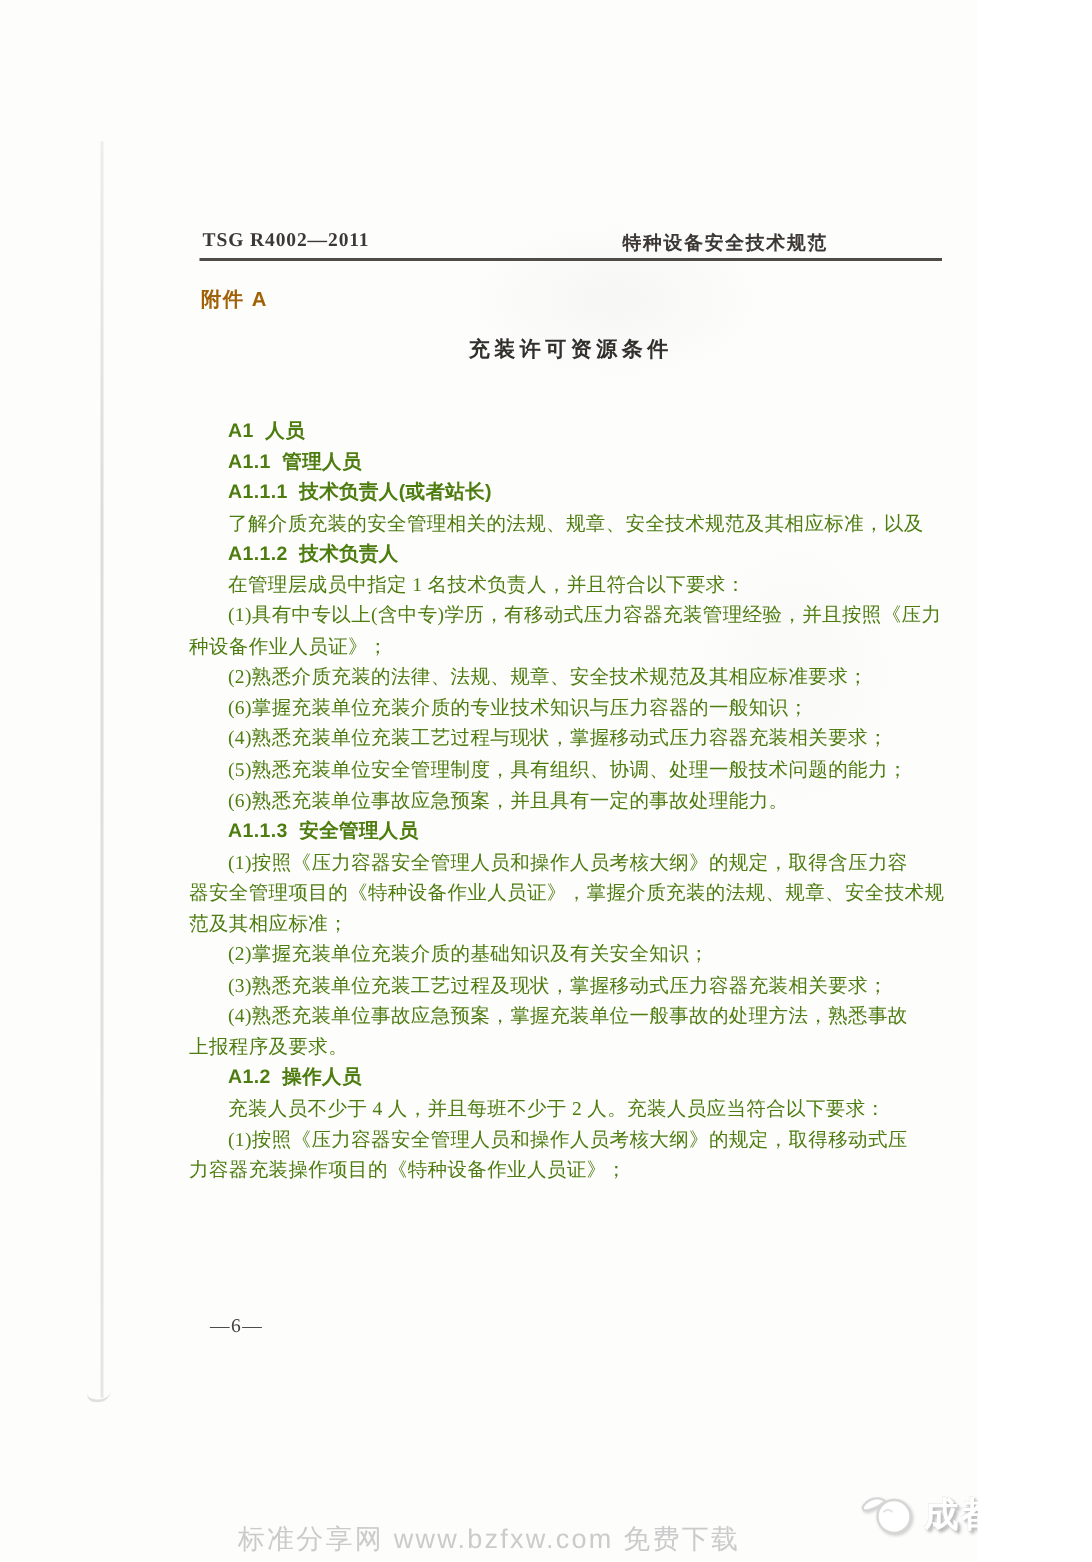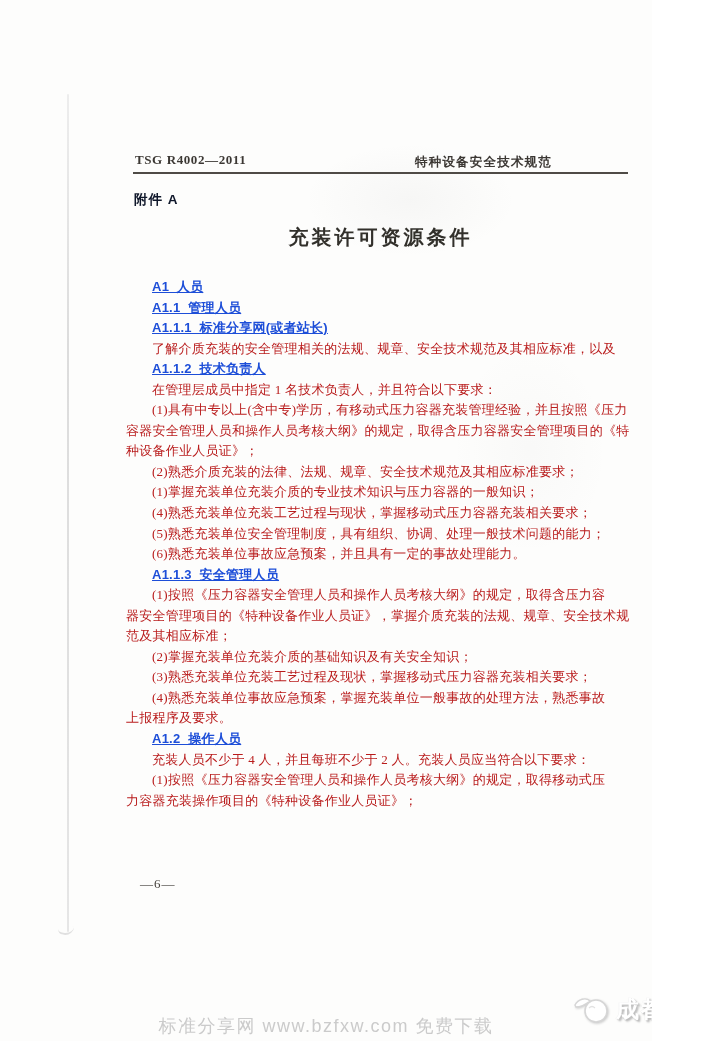--- a/index.html
+++ b/index.html
@@ -23,30 +23,30 @@
   .smudge2{left:420px;top:300px;width:220px;height:300px;
     background:radial-gradient(closest-side,rgba(120,120,120,0.03),rgba(120,120,120,0) 70%);}
 
   .hdr-code{position:absolute;left:135px;top:152px;font-size:13px;font-weight:bold;
     color:#3c3834;letter-spacing:0.6px;font-family:"Liberation Serif",serif;}
   .hdr-spec{position:absolute;right:100px;top:154px;font-size:12.5px;font-weight:bold;
     color:#3c3834;letter-spacing:1.2px;font-family:Liberation Serif, serif;}
   .hdr-rule{position:absolute;left:133px;top:172px;width:495px;height:2px;background:#4f4b46;}
 
   .appendix{position:absolute;left:134px;top:191px;font-size:13.5px;font-weight:bold;
-    color:#0f172a;letter-spacing:1px;font-family:"Liberation Sans",sans-serif;white-space:pre;}
+    color:#a16207;letter-spacing:1px;font-family:"Liberation Sans",sans-serif;white-space:pre;}
 
   .doc-title{position:absolute;left:133px;top:224px;width:495px;margin:0;
-    text-align:center;font-size:20px;font-weight:bold;color:#32302b;
+    text-align:center;font-size:14px;font-weight:bold;color:#32302b;
     letter-spacing:3px;font-family:"Liberation Sans",sans-serif;}
 
   #body-lines{position:absolute;left:126px;top:277px;width:510px;}
   .line{height:20.55px;line-height:20.55px;font-size:13px;letter-spacing:0.25px;
-    color:#b91c1c;white-space:pre;}
-  .line.heading{font-weight:bold;color:#1d4ed8;font-family:"Liberation Sans",sans-serif;text-decoration:underline;}
+    color:#4d7c0f;white-space:pre;}
+  .line.heading{font-weight:bold;color:#4d7c0f;font-family:"Liberation Sans",sans-serif;}
   .line.indent{padding-left:26px;}
 
   .pageno{position:absolute;left:140px;top:876px;font-size:13px;color:#45413c;
     letter-spacing:1px;white-space:pre;}
 
   .wm-share{position:absolute;left:50%;transform:translateX(-50%);top:1014px;
     font-size:18px;color:#cbcbcb;letter-spacing:1.5px;white-space:pre;
     font-family:"Liberation Sans",sans-serif;}
 
   .logo{position:absolute;left:572px;top:991px;display:flex;align-items:center;gap:4px;}
@@ -71,29 +71,28 @@
   <div class="hdr-spec">特种设备安全技术规范</div>
   <div class="hdr-rule"></div>
 
   <div class="appendix">附件 A</div>
 
   <h1 class="doc-title">充装许可资源条件</h1>
 
   <div id="body-lines">
       <div class="line heading indent">A1  人员</div>
       <div class="line heading indent">A1.1  管理人员</div>
-      <div class="line heading indent">A1.1.1  标准分享网(或者站长)</div>
+      <div class="line heading indent">A1.1.1  技术负责人(或者站长)</div>
       <div class="line indent">了解介质充装的安全管理相关的法规、规章、安全技术规范及其相应标准，以及</div>
       <div class="line heading indent">A1.1.2  技术负责人</div>
       <div class="line indent">在管理层成员中指定 1 名技术负责人，并且符合以下要求：</div>
       <div class="line indent">(1)具有中专以上(含中专)学历，有移动式压力容器充装管理经验，并且按照《压力</div>
-      <div class="line">容器安全管理人员和操作人员考核大纲》的规定，取得含压力容器安全管理项目的《特</div>
       <div class="line">种设备作业人员证》；</div>
       <div class="line indent">(2)熟悉介质充装的法律、法规、规章、安全技术规范及其相应标准要求；</div>
-      <div class="line indent">(1)掌握充装单位充装介质的专业技术知识与压力容器的一般知识；</div>
+      <div class="line indent">(6)掌握充装单位充装介质的专业技术知识与压力容器的一般知识；</div>
       <div class="line indent">(4)熟悉充装单位充装工艺过程与现状，掌握移动式压力容器充装相关要求；</div>
       <div class="line indent">(5)熟悉充装单位安全管理制度，具有组织、协调、处理一般技术问题的能力；</div>
       <div class="line indent">(6)熟悉充装单位事故应急预案，并且具有一定的事故处理能力。</div>
       <div class="line heading indent">A1.1.3  安全管理人员</div>
       <div class="line indent">(1)按照《压力容器安全管理人员和操作人员考核大纲》的规定，取得含压力容</div>
       <div class="line">器安全管理项目的《特种设备作业人员证》，掌握介质充装的法规、规章、安全技术规</div>
       <div class="line">范及其相应标准；</div>
       <div class="line indent">(2)掌握充装单位充装介质的基础知识及有关安全知识；</div>
       <div class="line indent">(3)熟悉充装单位充装工艺过程及现状，掌握移动式压力容器充装相关要求；</div>
       <div class="line indent">(4)熟悉充装单位事故应急预案，掌握充装单位一般事故的处理方法，熟悉事故</div>

